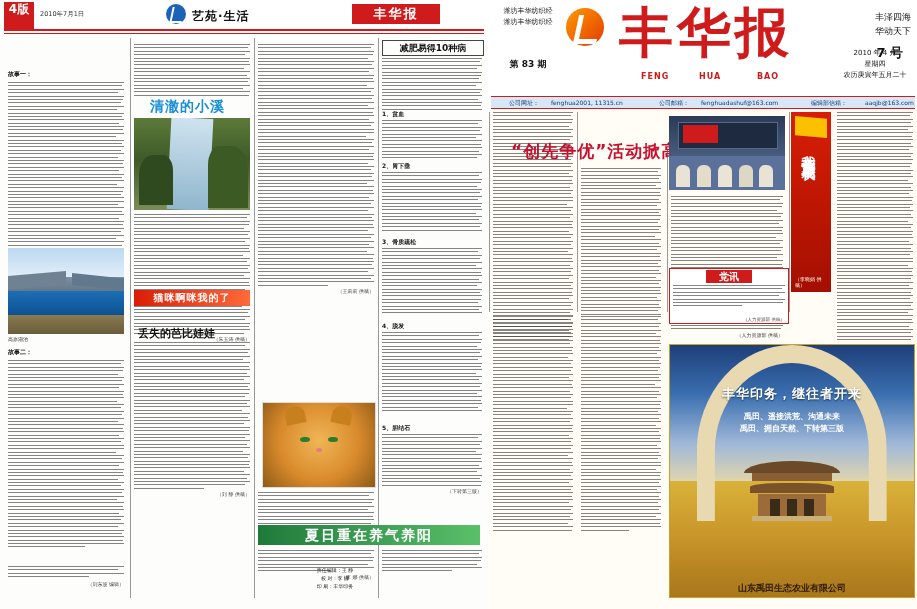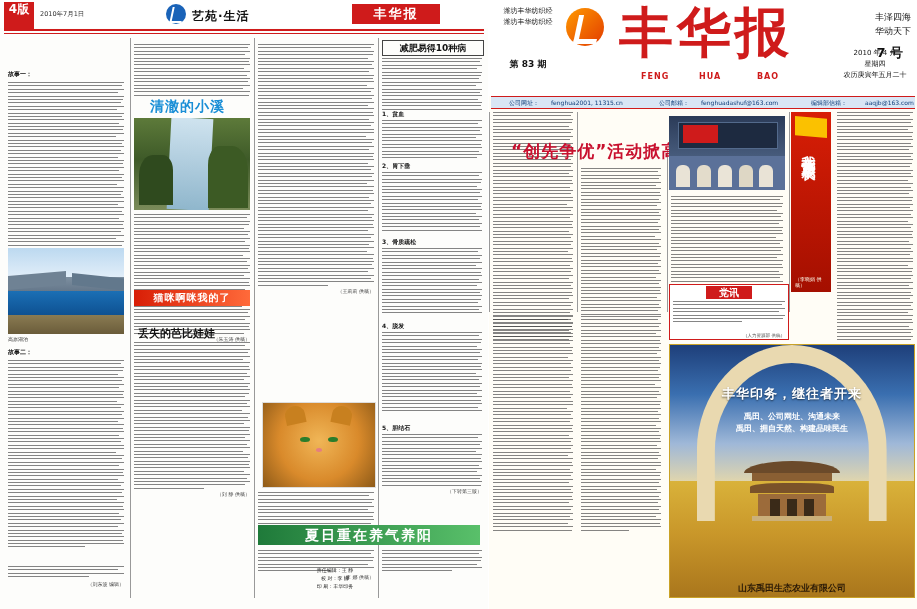--- a/index.html
+++ b/index.html
@@ -939,21 +939,21 @@
           <div style="width:99%"></div>
           <div style="width:100%"></div>
           <div style="width:95%"></div>
         <div style="width:100%"></div>
           <div style="width:97%"></div>
           <div style="width:100%"></div>
           <div style="width:98%"></div>
       </div>
     </div>
 
-    <div style="position:absolute;left:180px;top:284px;width:118px;height:54px;border:1px solid #cf1b1b;background:#fff;">
+    <div style="position:absolute;left:180px;top:268px;width:118px;height:54px;border:1px solid #cf1b1b;background:#fff;">
       <div style="position:absolute;left:36px;top:1px;width:46px;height:13px;background:#cf1b1b;color:#fff;
                   font-size:10px;font-weight:bold;text-align:center;line-height:13px;">党讯</div>
       <div style="position:absolute;left:3px;top:16px;right:3px;" class="tx">
         <div style="width:100%"></div>
           <div style="width:97%"></div>
           <div style="width:100%"></div>
           <div style="width:95%"></div>
         <div style="width:100%"></div>
           <div style="width:98%"></div>
           <div style="width:62%"></div>
@@ -971,22 +971,22 @@
         <div style="position:absolute;left:0;top:0;width:96px;height:12px;background:#6b4a2a;border-radius:50% 50% 0 0/100% 100% 0 0;"></div>
         <div style="position:absolute;left:8px;top:12px;width:80px;height:8px;background:#8a5f33;"></div>
         <div style="position:absolute;left:6px;top:22px;width:84px;height:10px;background:#7a5229;border-radius:40% 40% 0 0;"></div>
         <div style="position:absolute;left:14px;top:33px;width:68px;height:22px;background:#9c6b3a;"></div>
         <div style="position:absolute;left:26px;top:38px;width:10px;height:17px;background:#3a2a18;"></div>
         <div style="position:absolute;left:43px;top:38px;width:10px;height:17px;background:#3a2a18;"></div>
         <div style="position:absolute;left:60px;top:38px;width:10px;height:17px;background:#3a2a18;"></div>
         <div style="position:absolute;left:8px;top:55px;width:80px;height:5px;background:#cbb07a;"></div>
       </div>
       <div class="ad-text" style="top:16%;font-size:13px;letter-spacing:1px;text-shadow:0 1px 2px rgba(0,0,0,.6);">丰华印务，继往者开来</div>
-      <div class="ad-text" style="top:26%;font-size:8px;">禹田、公司网址、沟通未来</div>
-      <div class="ad-text" style="top:31%;font-size:8px;">禹田、拥自天然、构建品味民生</div>
+      <div class="ad-text" style="top:26%;font-size:8px;">禹田、遥接洪荒、沟通未来</div>
+      <div class="ad-text" style="top:31%;font-size:8px;">禹田、拥自天然、下转第三版</div>
       <div class="ad-text" style="bottom:2px;font-size:9px;color:#2b1a06;">山东禹田生态农业有限公司</div>
     </div>
 
     <div class="col" style="left:4px;top:316px;width:80px;">
       <div class="tx">
         <div style="width:100%"></div>
           <div style="width:97%"></div>
           <div style="width:100%"></div>
           <div style="width:99%"></div>
         <div style="width:95%"></div>

